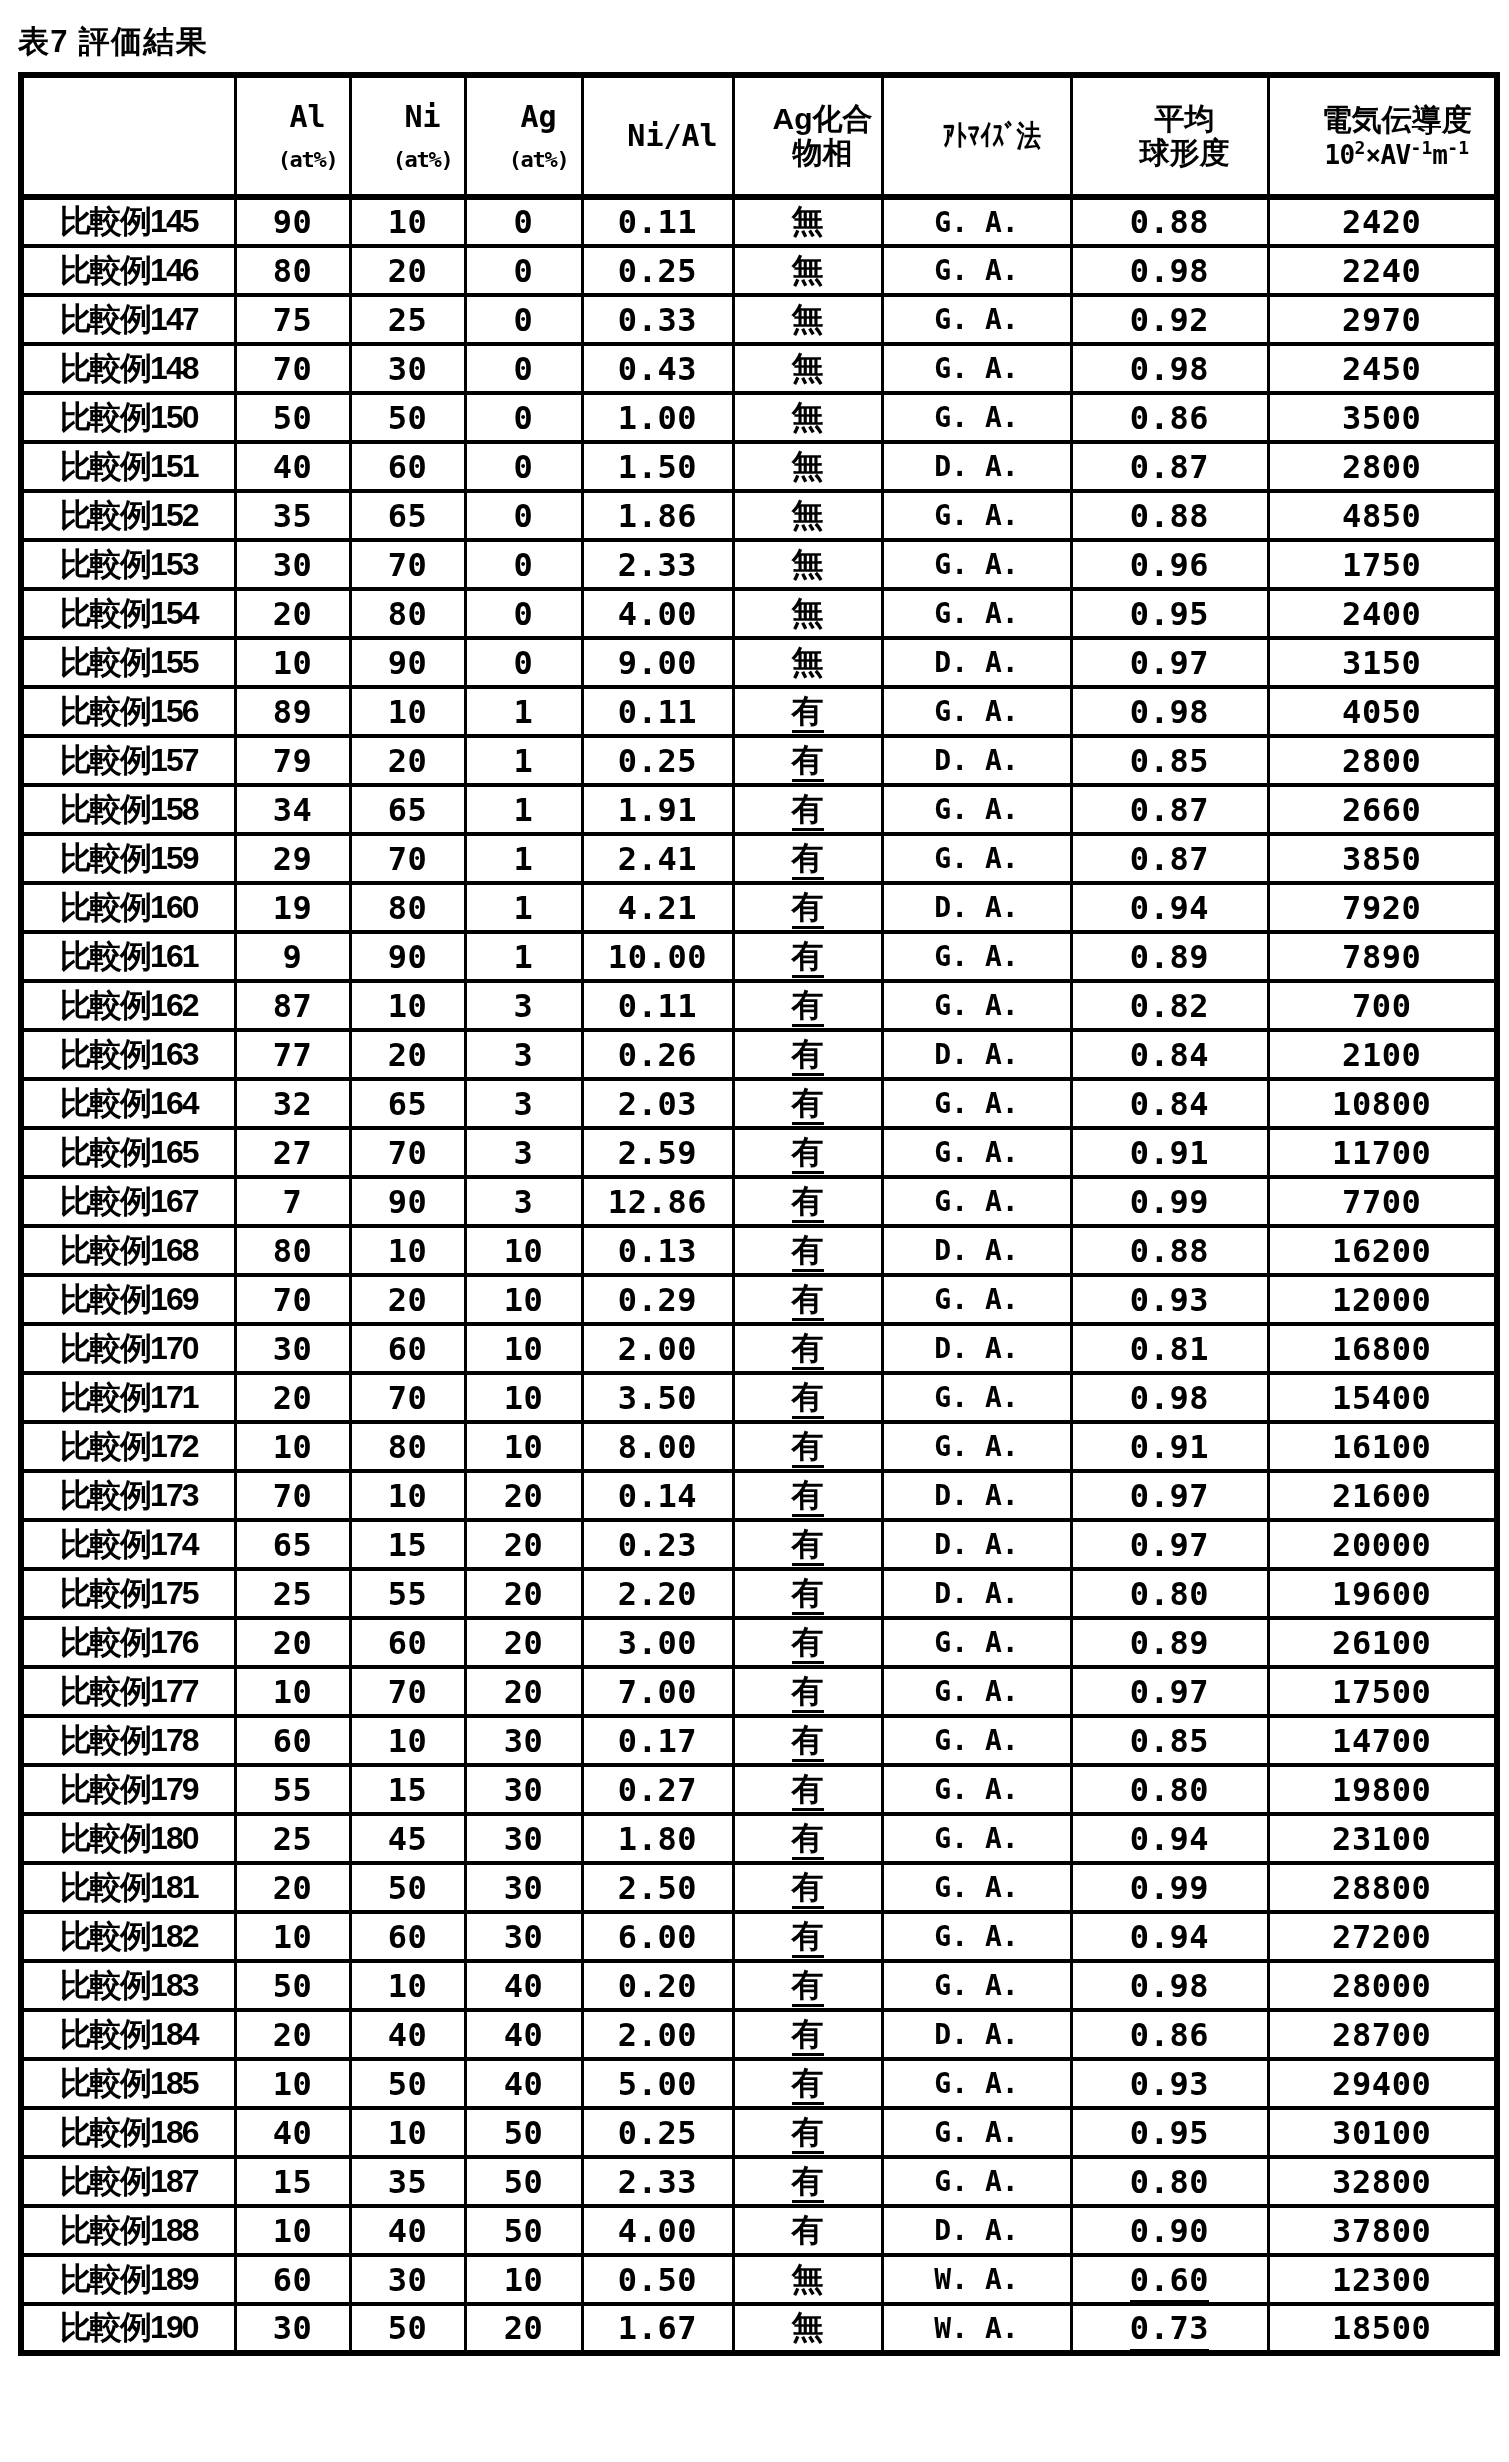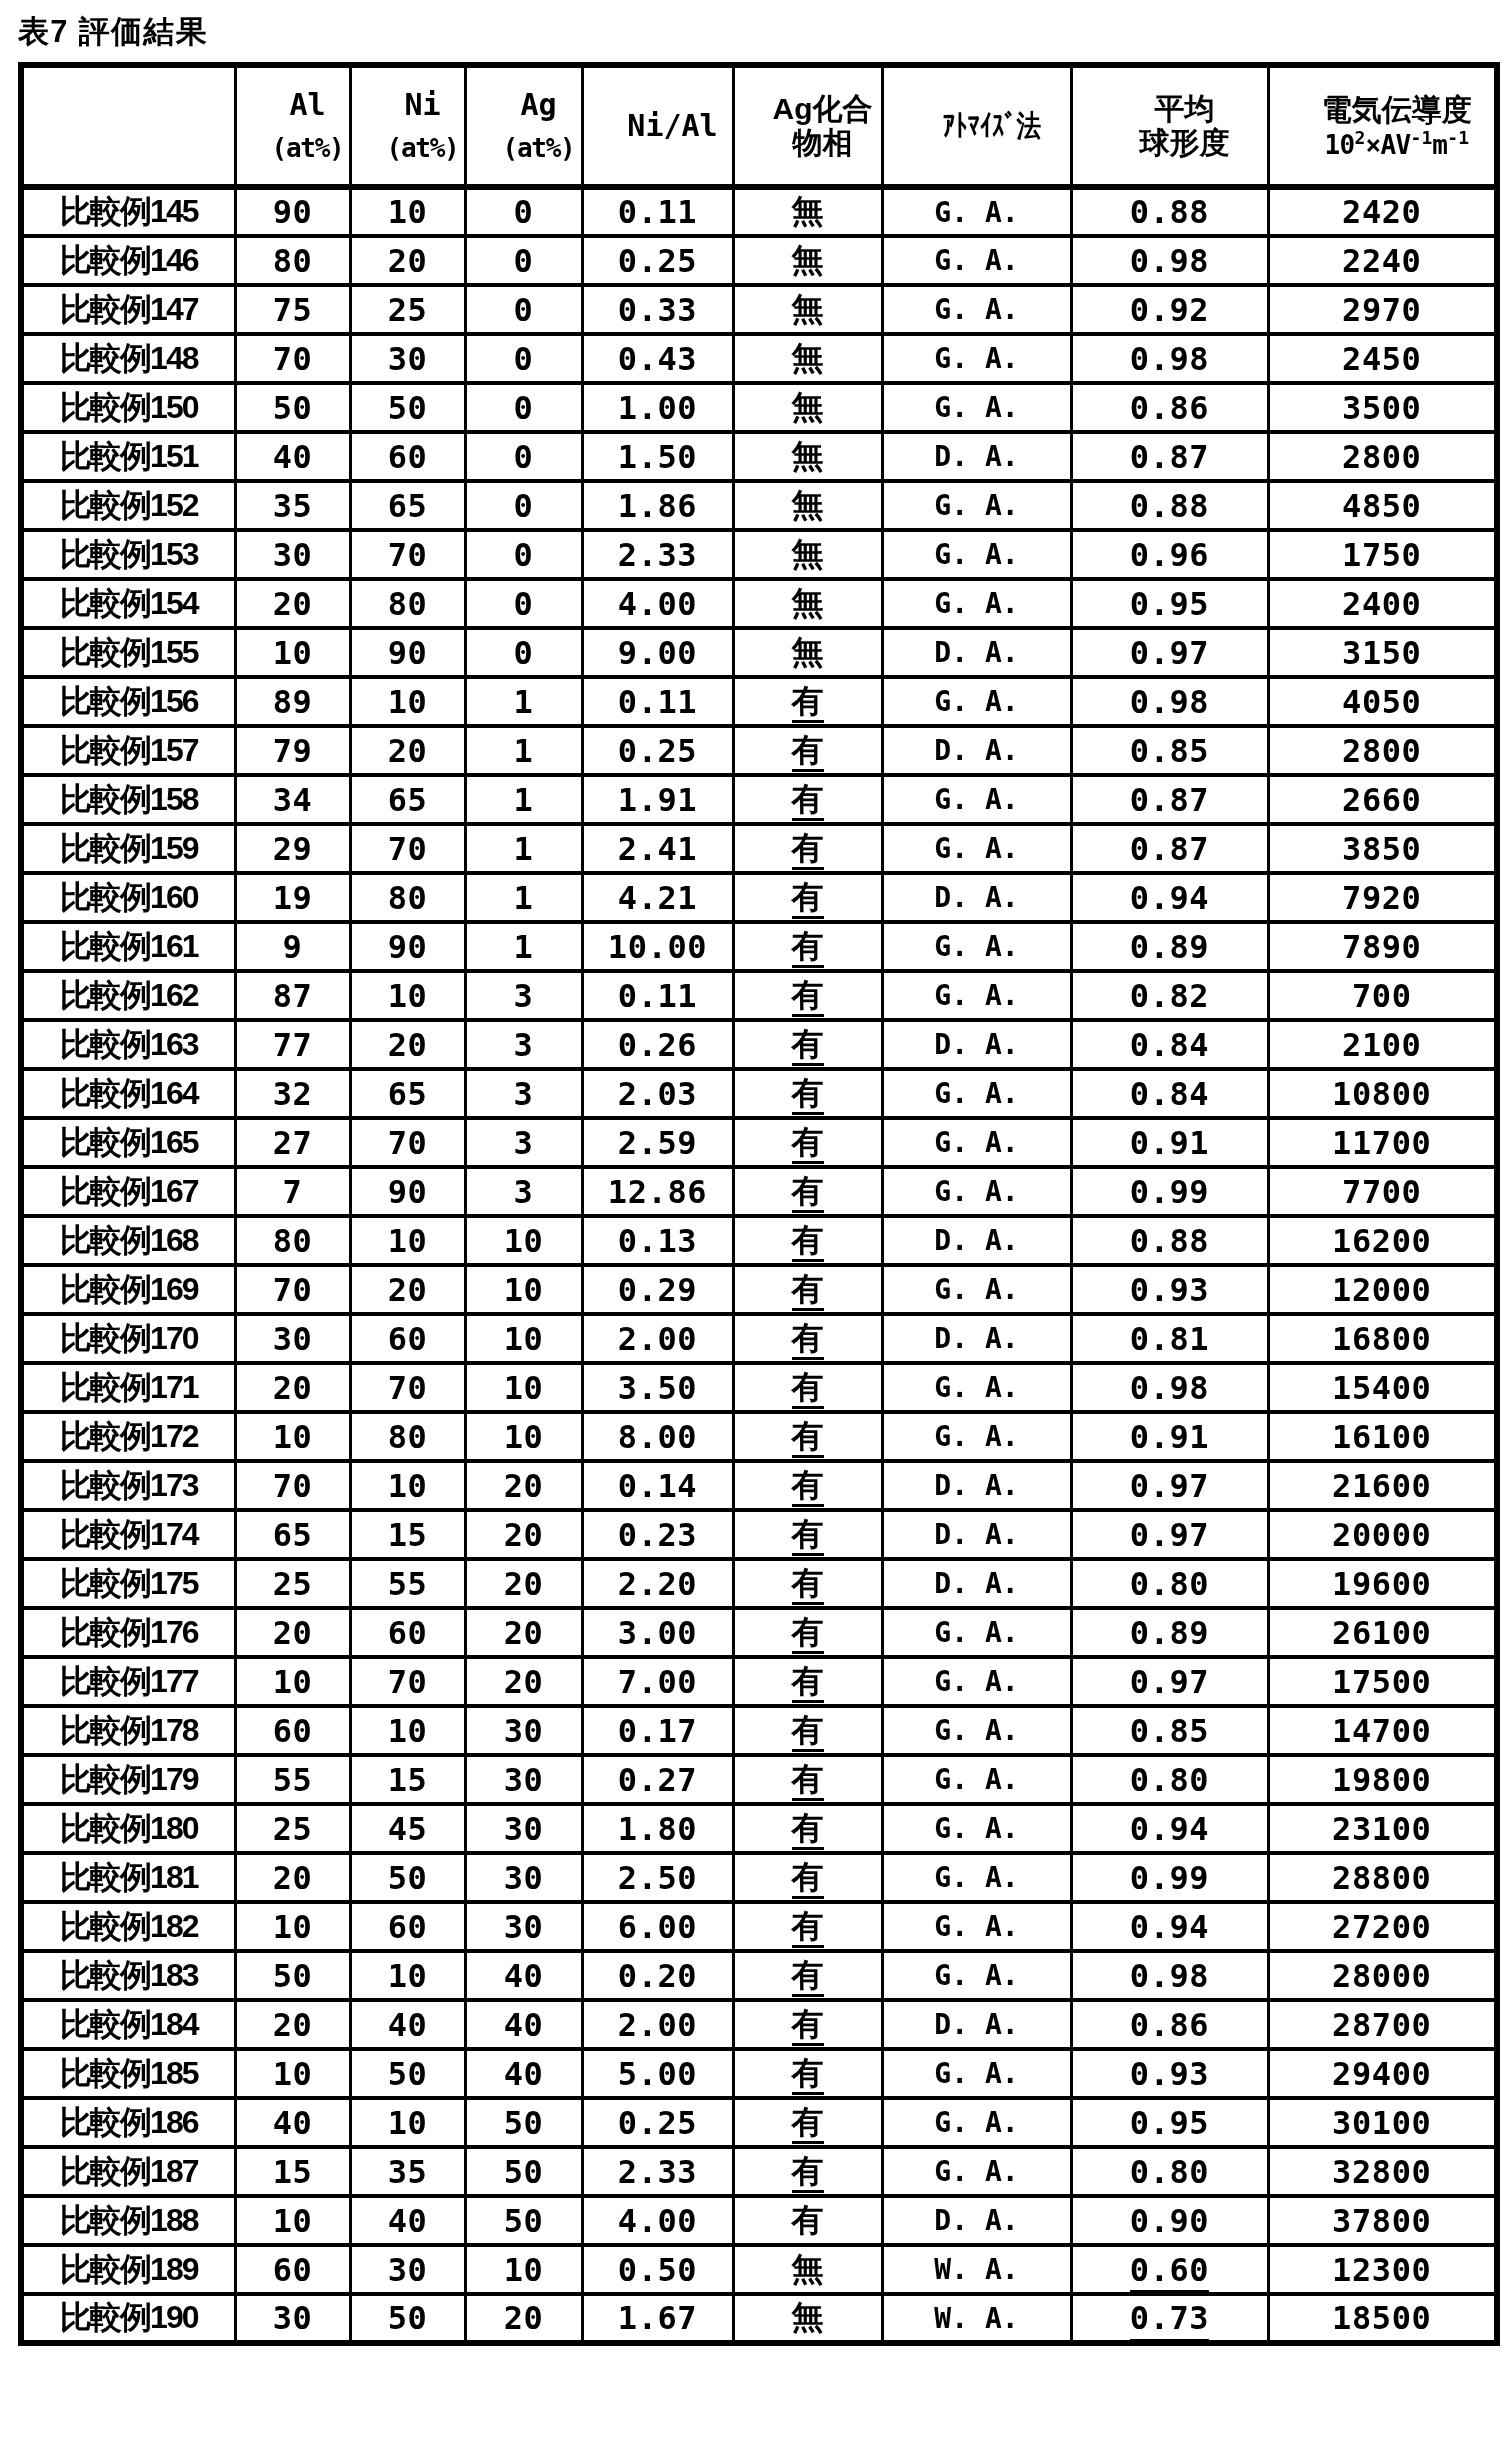--- a/index.html
+++ b/index.html
@@ -4,21 +4,21 @@
 <style>
   * { box-sizing: border-box; margin: 0; padding: 0; }
   html, body { background: #ffffff; }
   body {
     width: 1509px;
     height: 2462px;
     font-family: "Liberation Sans", sans-serif;
     color: #000;
     position: relative;
   }
-  .page { position: absolute; left: 18px; top: 11px; width: 1475px; }
+  .page { position: absolute; left: 18px; top: 21px; width: 1475px; }
   .doc-title {
     font-size: 31px;
     font-weight: bold;
     letter-spacing: 1.3px;
     margin-bottom: 9px;
     white-space: pre;
   }
   table.eval {
     border-collapse: collapse;
     table-layout: fixed;
@@ -40,21 +40,21 @@
   col.c-al    { width: 115px; }
   col.c-ni    { width: 115px; }
   col.c-ag    { width: 117px; }
   col.c-nial  { width: 151px; }
   col.c-phase { width: 149px; }
   col.c-method{ width: 189px; }
   col.c-sph   { width: 197px; }
   col.c-cond  { width: 229px; }
 
   .hline1 { font-size: 30px; font-weight: bold; line-height: 1.15; }
-  .hline2 { font-size: 26px; font-weight: bold; line-height: 1.15; letter-spacing: -1.3px; margin-top: 12px; }
+  .hline2 { font-size: 22px; font-weight: bold; line-height: 1.15; letter-spacing: -1.3px; margin-top: 12px; }
   .hmono  { font-family: "DejaVu Sans Mono", monospace; }
   .hmethod { display: inline-block; transform: scaleX(0.82); white-space: nowrap; }
   .formula {
     font-family: "DejaVu Sans Mono", monospace;
     font-size: 26px; font-weight: bold; line-height: 1.1;
     letter-spacing: -0.6px; white-space: nowrap;
   }
   .formula sup { font-size: 18px; letter-spacing: 0; }
 
   td.lbl {

